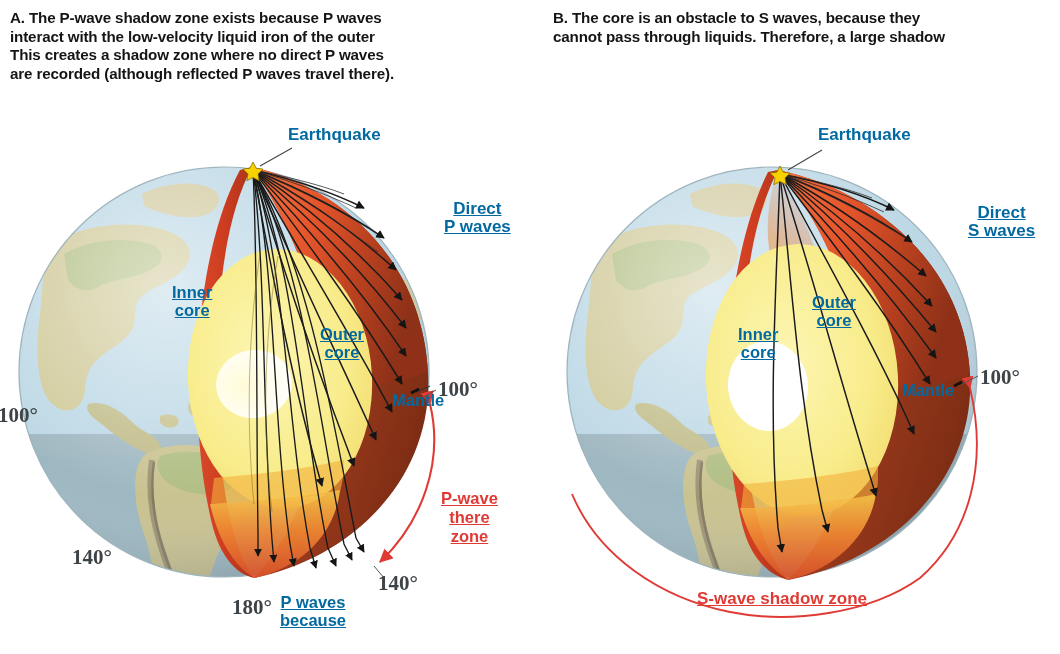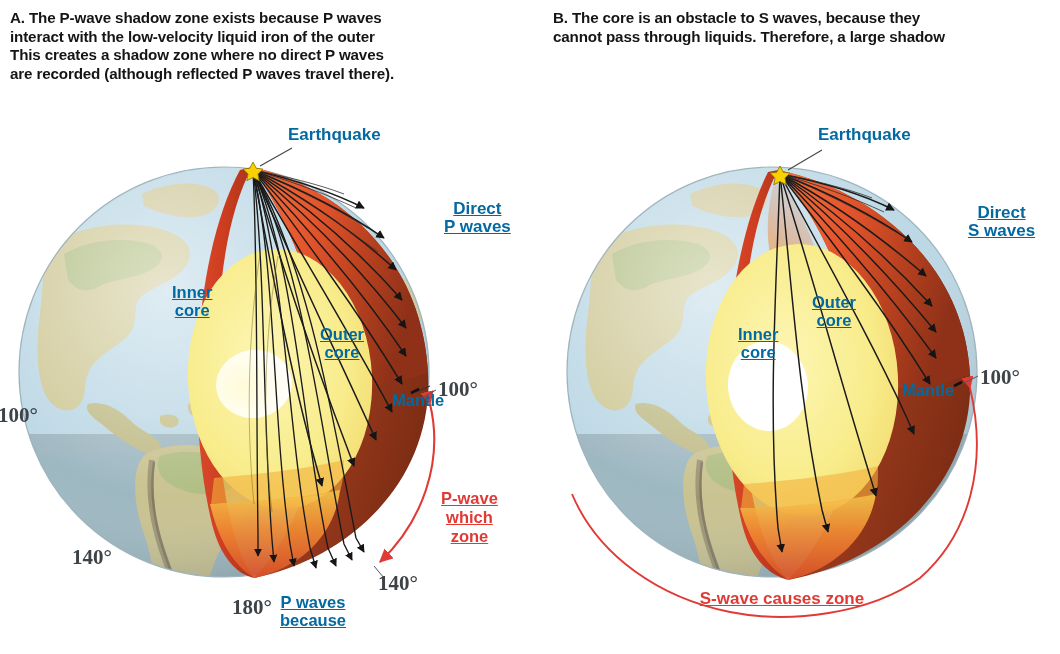--- a/index.html
+++ b/index.html
@@ -219,21 +219,21 @@
 
     <div class="lbl lbl-blk ctr" style="left:328px;top:222px;font-size:16.5px;">
       <div>Outer</div>
       <div>core</div>
     </div>
 
     <div class="lbl lbl-blk" style="left:400px;top:288px;font-size:16.5px;">Mantle</div>
 
     <div class="lbl lbl-red ctr" style="left:416px;top:385px;font-size:16.5px;line-height:1.14;margin-left:33px;">
       <div>P-wave</div>
-      <div>which</div>
+      <div>there</div>
       <div>zone</div>
     </div>
 
     <div class="lbl lbl-blk ctr" style="left:288px;top:490px;font-size:16.5px;">
       <div>P waves</div>
       <div>because</div>
     </div>
 
     <div class="lbl lbl-gray" style="left:6px;top:300px;">100°</div>
     <div class="lbl lbl-gray" style="left:80px;top:442px;">140°</div>
@@ -391,17 +391,17 @@
     <div class="lbl lbl-blk ctr" style="left:272px;top:190px;font-size:16.5px;">
       <div>Outer</div>
       <div>core</div>
     </div>
 
     <div class="lbl lbl-blk" style="left:362px;top:278px;font-size:16.5px;">Mantle</div>
 
     <div class="lbl lbl-gray" style="left:440px;top:262px;">100°</div>
 
     <div class="lbl lbl-red ctr" style="left:42px;top:485px;width:400px;font-size:17px;line-height:1.2;">
-      <div>S-wave causes zone</div>
+      <div>S-wave shadow zone</div>
     </div>
   </div>
 
 </div>
 
 </body></html>

